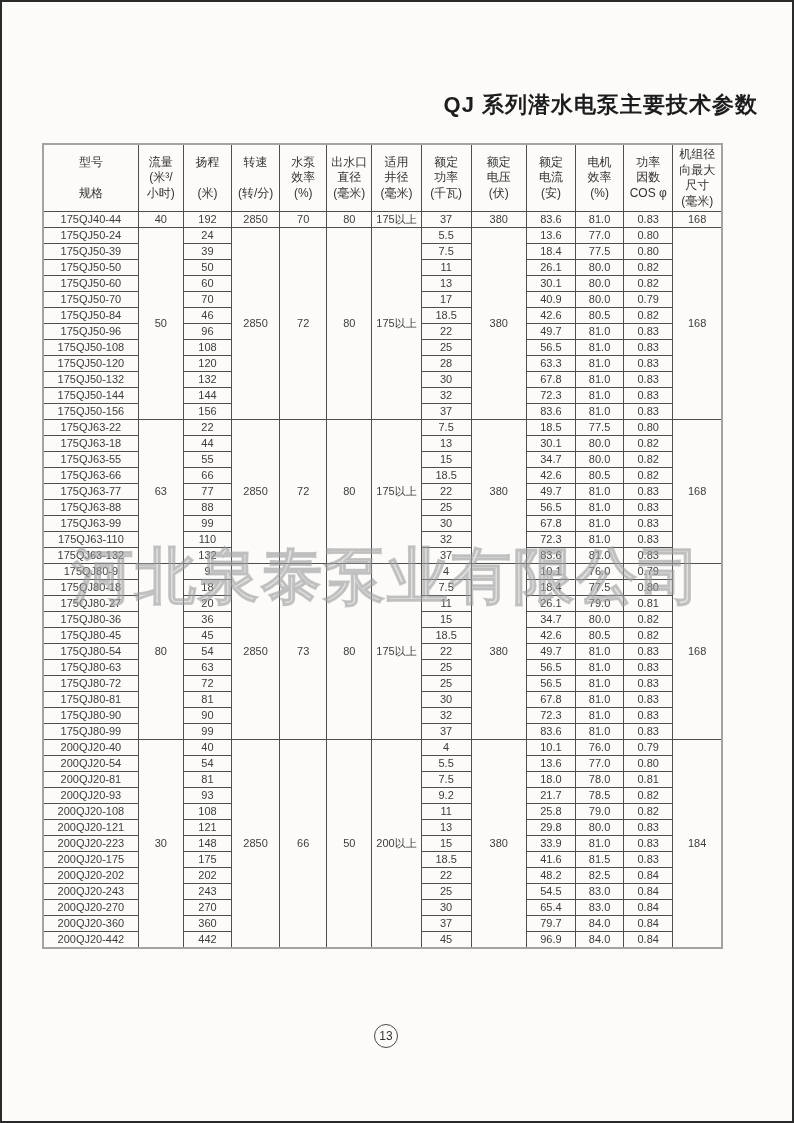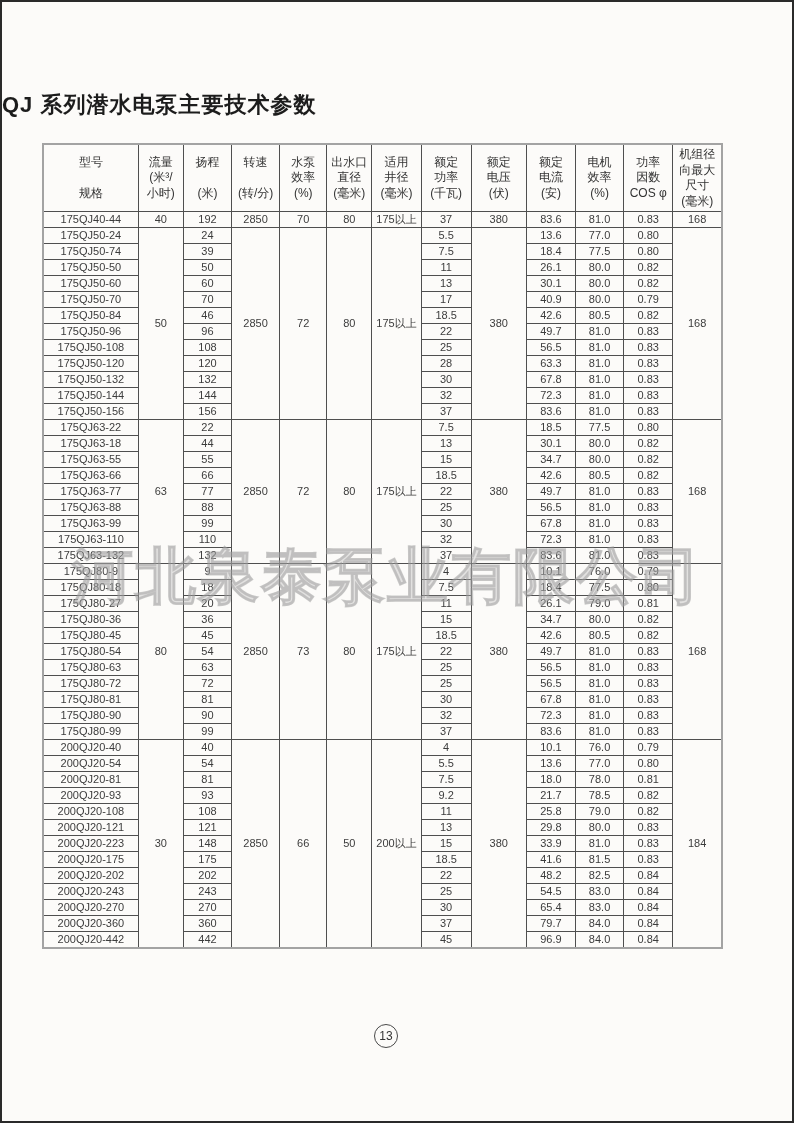--- a/index.html
+++ b/index.html
@@ -13,21 +13,21 @@
     background: #fcfbf9;
     border: 2px solid #2a2a2a;
     overflow: hidden;
   }
 
   .page-title {
     position: absolute;
     top: 88px;
     left: 0;
     width: 756px;
-    text-align: left;
+    text-align: right;
     font-size: 22px;
     font-weight: bold;
     letter-spacing: 1px;
     color: #1c1c1c;
   }
 
   table.specs {
     position: absolute;
     left: 40px;
     top: 141px;
@@ -182,21 +182,21 @@
           <td rowspan="12">80</td>
           <td rowspan="12">175以上</td>
           <td>5.5</td>
           <td rowspan="12">380</td>
           <td>13.6</td>
           <td>77.0</td>
           <td>0.80</td>
           <td rowspan="12">168</td>
         </tr>
         <tr>
-          <td>175QJ50-74</td>
+          <td>175QJ50-39</td>
           <td>39</td>
           <td>7.5</td>
           <td>18.4</td>
           <td>77.5</td>
           <td>0.80</td>
         </tr>
         <tr>
           <td>175QJ50-50</td>
           <td>50</td>
           <td>11</td>

